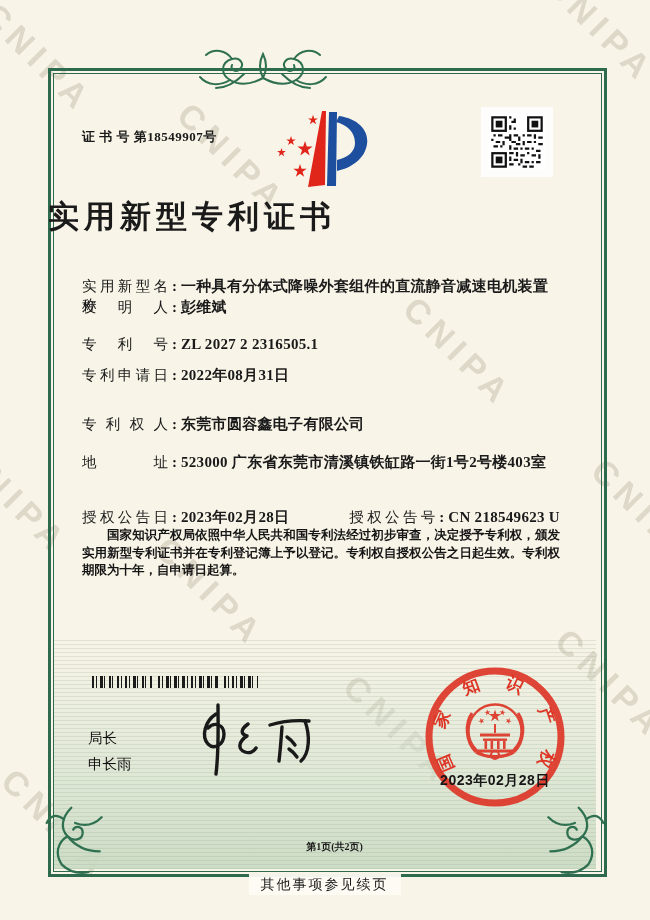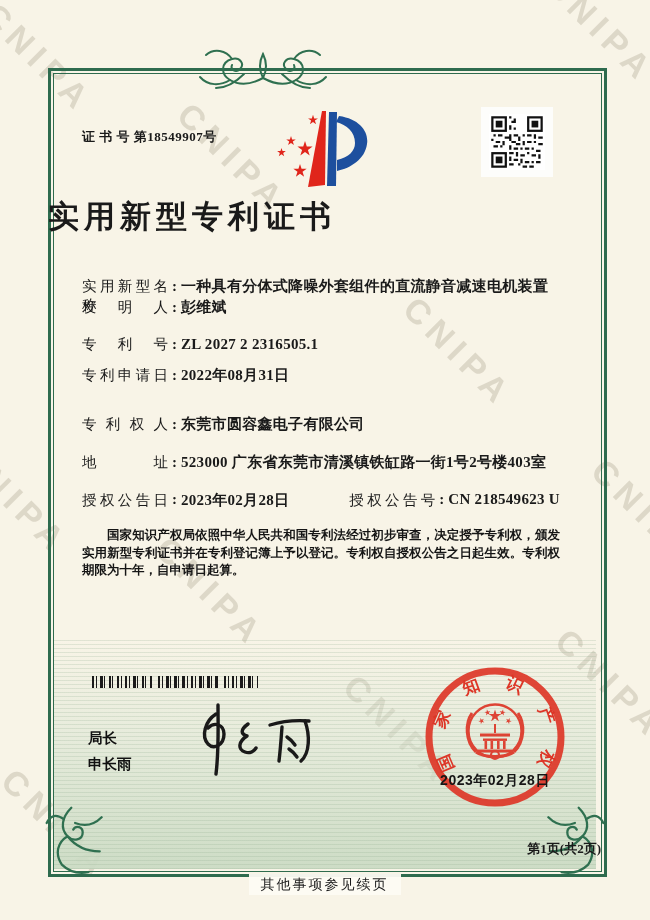--- a/index.html
+++ b/index.html
@@ -31,36 +31,36 @@
   .certno{left:82px;top:128px;font-size:13px;letter-spacing:.5px;font-weight:bold;}
   .qrbox{left:481px;top:107px;width:72px;height:70px;background:#fdfdfb;}
   .qrbox svg{position:absolute;left:8px;top:7px;}
   .title{left:48px;top:196px;width:553px;text-align:left;
     font-size:31px;font-weight:700;letter-spacing:5px;}
 
   .frow{position:absolute;z-index:5;left:82px;width:478px;display:flex;font-size:15px;align-items:baseline;}
   .flabel{flex:none;width:86px;font-size:14.5px;text-align:justify;text-align-last:justify;}
   .fcolon{flex:none;width:13px;text-align:center;font-weight:700;}
   .fvalue{font-weight:700;letter-spacing:.3px;}
-  .fgroup{display:flex;align-items:flex-start;}
+  .fgroup{display:flex;align-items:center;margin-top:17px;}
   .row7{justify-content:space-between;}
 
   .legal{left:82px;top:527px;width:478px;font-size:12.5px;line-height:17.5px;
     text-align:justify;font-weight:700;color:#151515;}
   .legal p{margin:0 0 3px 0;text-indent:2em;}
 
   .barcode{left:92px;top:676px;width:166px;height:12px;
     background:repeating-linear-gradient(90deg,
       #1a1a1a 0 2px,transparent 2px 3.5px,
       #1a1a1a 3.5px 4.5px,transparent 4.5px 8px,
       #1a1a1a 8px 10.5px,transparent 10.5px 12px,
       #1a1a1a 12px 13px,transparent 13px 16.5px);}
   .director{left:88px;font-family:"Liberation Sans","DejaVu Sans",sans-serif;
-    font-weight:700;font-size:14.5px;color:#111;}
-  .pageno{left:48px;top:840px;width:553px;text-align:right;font-size:13px;font-weight:700;}
+    font-weight:400;font-size:14.5px;color:#111;}
+  .pageno{left:48px;top:840px;width:553px;text-align:center;font-size:10px;font-weight:700;padding-left:10px;}
   .note{left:48px;top:876px;width:553px;text-align:center;font-size:14px;}
   .note span{background:rgba(253,251,243,.95);padding:3px 12px;letter-spacing:2px;}
 </style>
 </head>
 <body>
 
 <div class="page">
 
   <span class="wm" style="left:38px;top:58px">CNIPA</span>
   <span class="wm" style="left:232px;top:158px">CNIPA</span>

